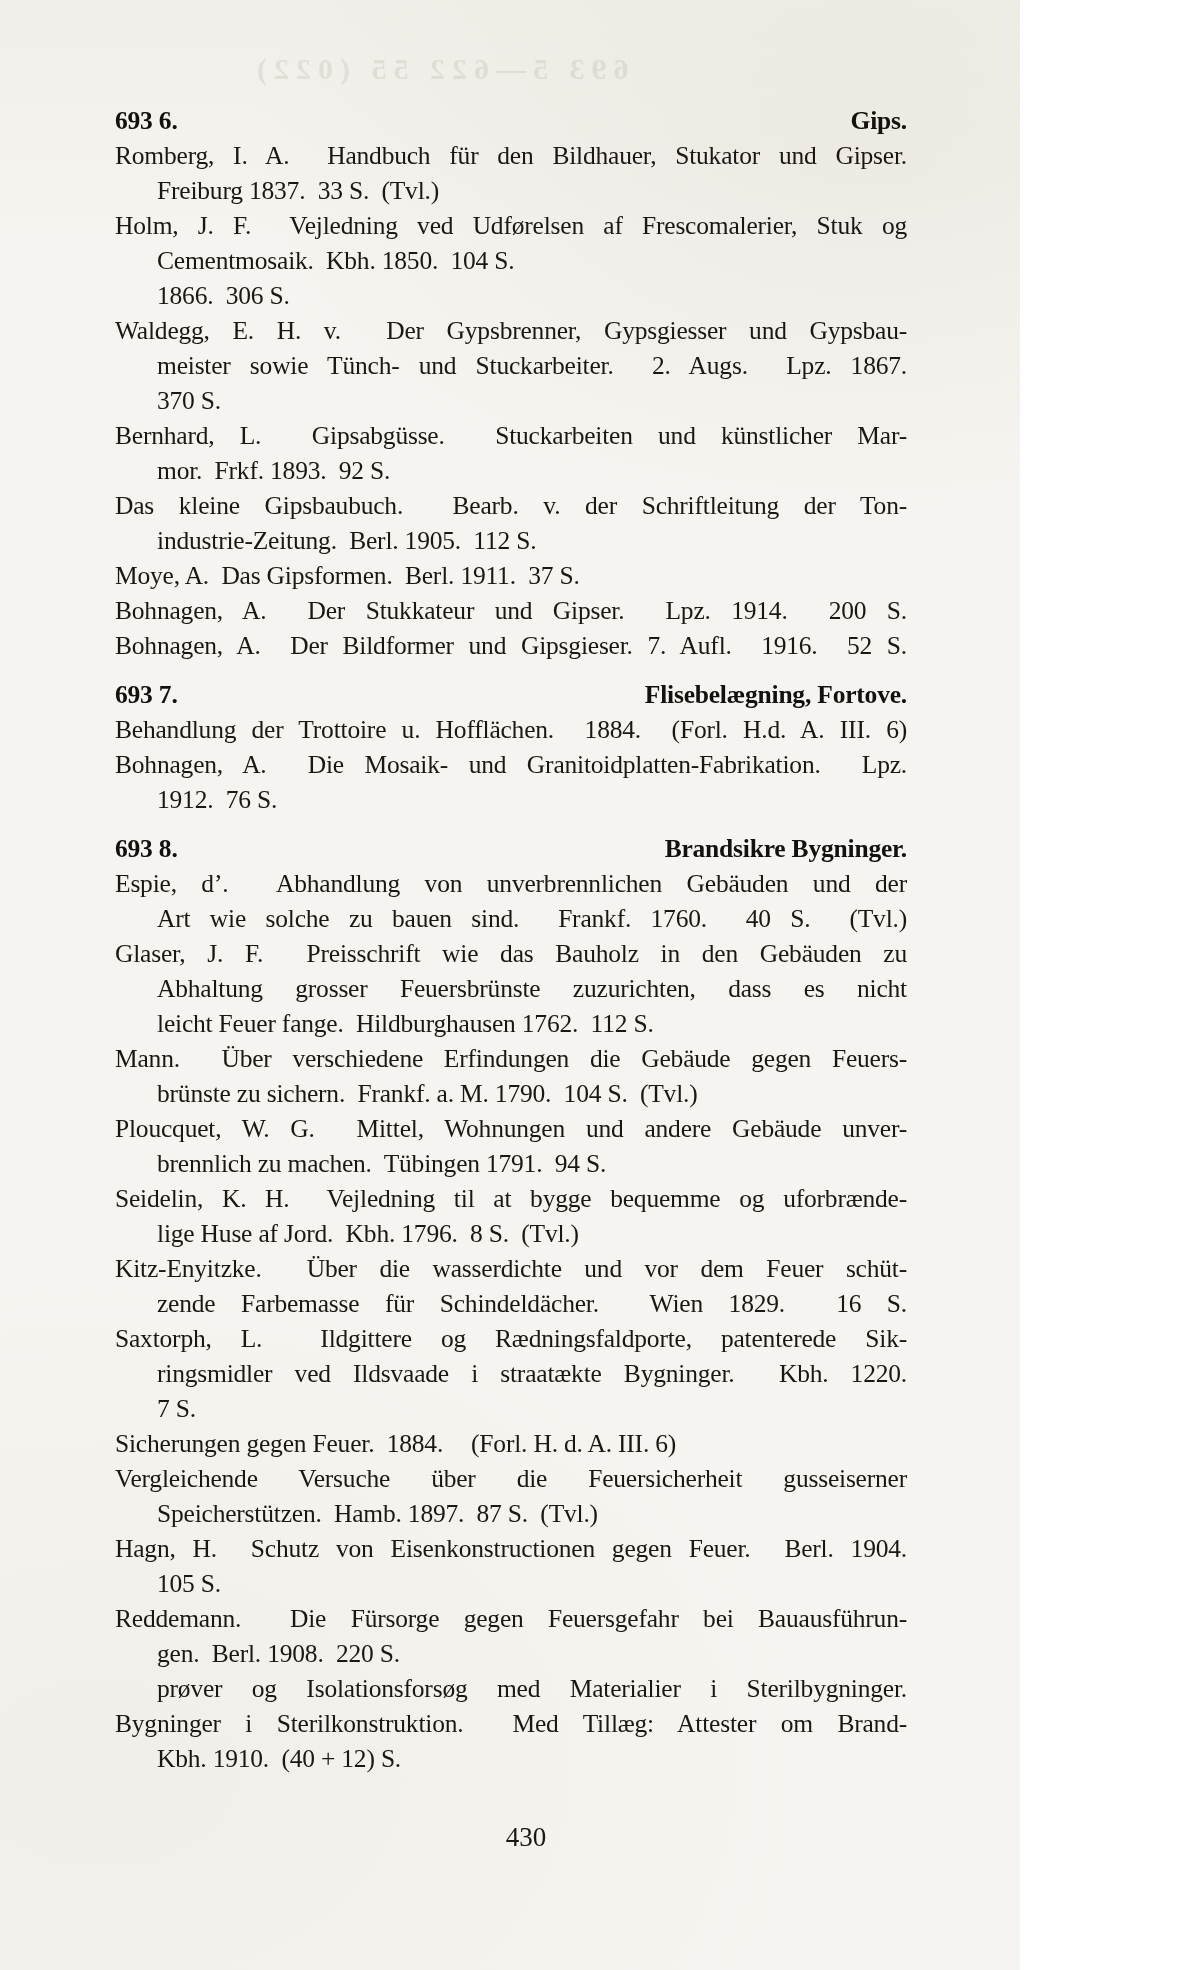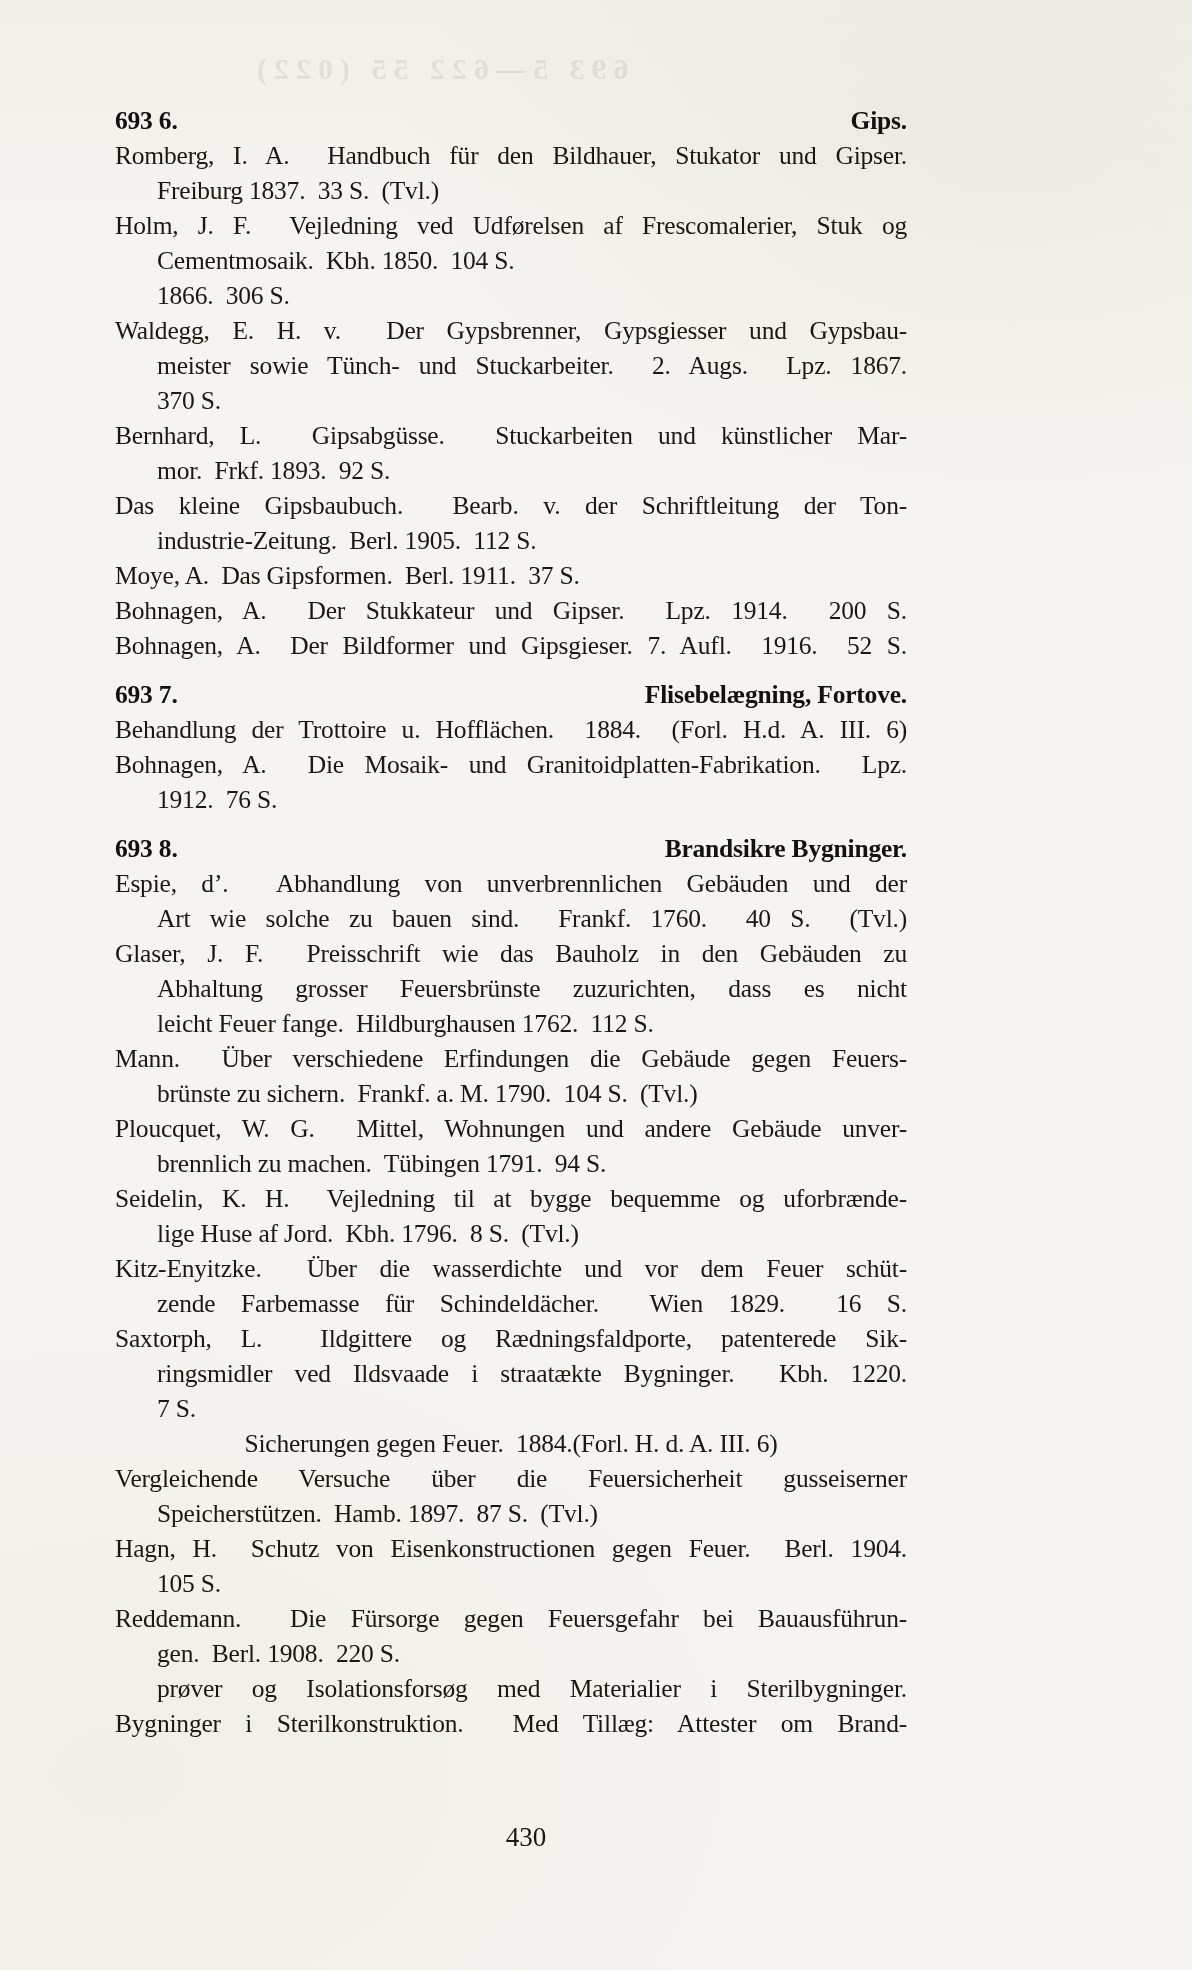--- a/index.html
+++ b/index.html
@@ -3,27 +3,28 @@
 <meta charset="utf-8">
 <style>
   html, body { margin: 0; padding: 0; }
   body {
     width: 1200px; height: 1970px;
     font-family: "Liberation Serif", "DejaVu Serif", serif;
     overflow: hidden;
   }
   .page {
     position: relative;
-    width: 1192px; height: 1970px;
+    width: 1004px; height: 1970px;
     background-color: #f5f4f0;
     background-image:
       radial-gradient(900px 500px at 85% 8%, rgba(220,214,202,0.30), rgba(220,214,202,0) 70%),
       radial-gradient(1000px 700px at 10% 90%, rgba(228,223,212,0.25), rgba(228,223,212,0) 70%),
       linear-gradient(180deg, rgba(233,229,220,0.35) 0%, rgba(233,229,220,0) 12%);
     overflow: hidden;
+    padding-left: 16px;
   }
   .bleed {
     position: absolute;
     top: 52px; left: 250px;
     transform: scaleX(-1);
     font-weight: bold;
     font-size: 30px;
     letter-spacing: 7px;
     color: rgba(130, 120, 100, 0.14);
     white-space: pre;
@@ -46,21 +47,21 @@
   .cont { padding-left: 42px; }
   .just { text-align: justify; text-align-last: justify; }
   .heading {
     display: flex;
     justify-content: space-between;
     font-weight: bold;
     margin-top: 14px;
     color: #14100d;
   }
   .text-block .line:first-child { margin-top: 0; }
-  .split { display: flex; justify-content: center; }
+  .split { display: flex; justify-content: flex-start; gap: 28px; }
   .page-number {
     position: absolute;
     left: 130px; top: 1822px;
     width: 792px;
     text-align: center;
     font-size: 27px;
     color: #1c1713;
   }
 </style>
 </head>
@@ -108,15 +109,16 @@
       <div class="line cont"><span>7 S.</span></div>
       <div class="line split"><span>Sicherungen gegen Feuer.  1884.</span><span>(Forl. H. d. A. III. 6)</span></div>
       <div class="line just"><span>Vergleichende Versuche über die Feuersicherheit gusseiserner</span></div>
       <div class="line cont"><span>Speicherstützen.  Hamb. 1897.  87 S.  (Tvl.)</span></div>
       <div class="line just"><span class="b">Hagn, H.</span><span>  Schutz von Eisenkonstructionen gegen Feuer.  Berl. 1904.</span></div>
       <div class="line cont"><span>105 S.</span></div>
       <div class="line just"><span class="b">Reddemann.</span><span>  Die Fürsorge gegen Feuersgefahr bei Bauausführun-</span></div>
       <div class="line cont"><span>gen.  Berl. 1908.  220 S.</span></div>
       <div class="line cont just"><span>prøver og Isolationsforsøg med Materialier i Sterilbygninger.</span></div>
       <div class="line just"><span>Bygninger i Sterilkonstruktion.  Med Tillæg: Attester om Brand-</span></div>
+      <div class="line cont"><span>Kbh. 1910.  (40 + 12) S.</span></div>
     </div>
   <div class="page-number">430</div>
 </div>
 
 </body></html>

